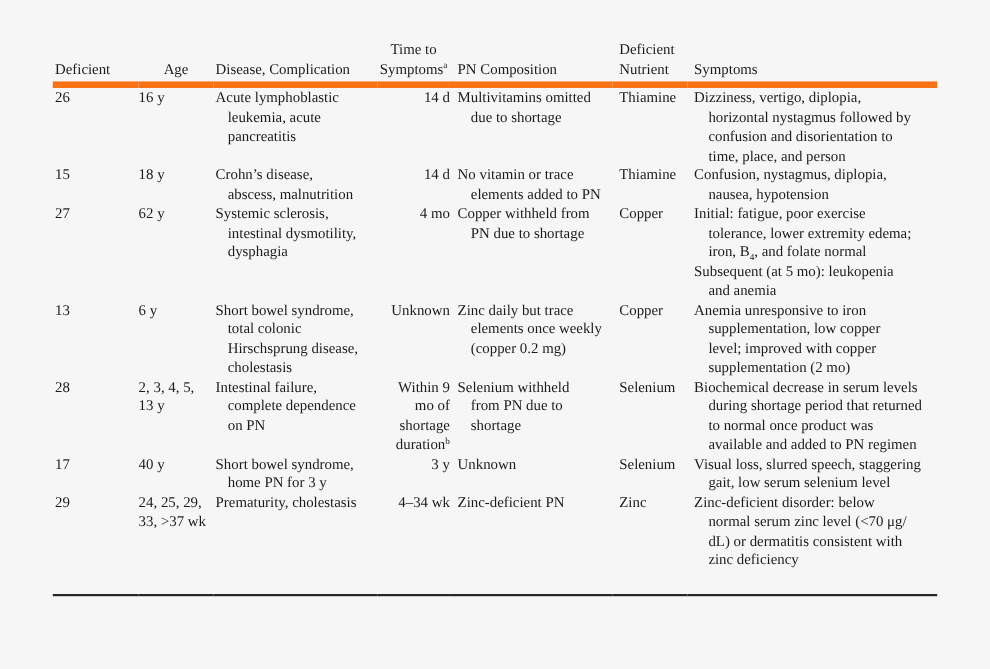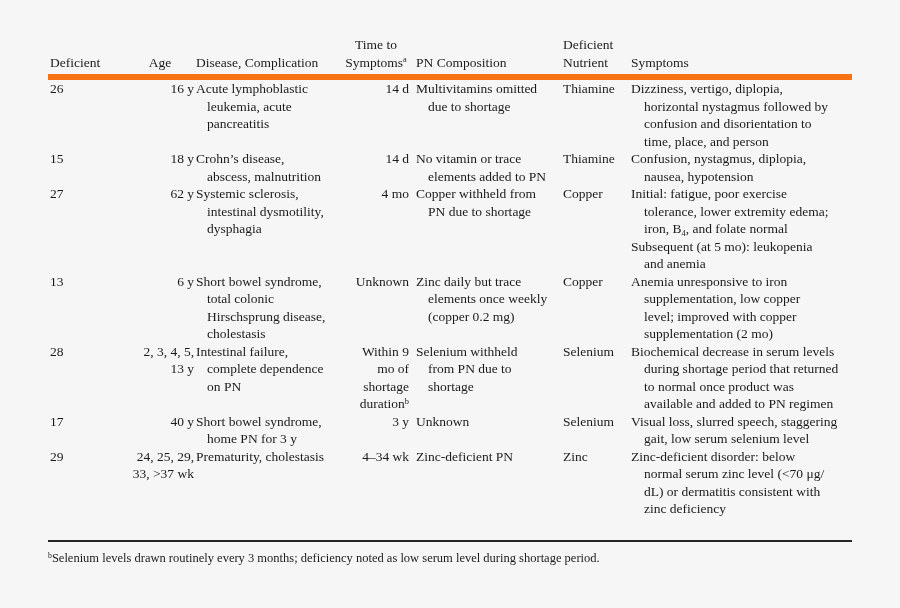--- a/index.html
+++ b/index.html
@@ -33,21 +33,21 @@
     border-bottom: 6px solid #f97316;
     padding-bottom: 3px;
   }
   tbody tr:last-child td { padding-bottom: 22px; }
 
   .para { white-space: pre; }
 
   
   .c-ref  { text-align: left; padding-left: 2px; }
   .c-age  { text-align: center; }
-  .c-age .para { text-align: right; }
+  .c-age .para { text-align: left; }
   .c-disease { text-align: left; padding-left: 2px; padding-right: 4px; }
   .c-disease .para { padding-left: 11px; text-indent: -11px; }
   .c-time { text-align: center; }
   .c-time .para { text-align: right; }
   .c-pn { text-align: left; padding-left: 7px; padding-right: 4px; }
   .c-pn .para { padding-left: 12px; text-indent: -12px; }
   .c-nutrient { text-align: left; padding-left: 6px; }
   .c-symptoms { text-align: left; padding-left: 6px; }
   .c-symptoms .para { padding-left: 13px; text-indent: -13px; }
 
@@ -302,15 +302,14 @@
           <td class="c-symptoms">
             <div class="para">Zinc-deficient disorder: below
 normal serum zinc level (&lt;70 μg/
 dL) or dermatitis consistent with
 zinc deficiency</div>
           </td>
         </tr>
       </tbody>
   </table>
   <div class="footnotes" id="footnotes">
-      <div class="footnote"><div class="para"><sup>b</sup>Selenium levels drawn routinely every 3 months; deficiency noted as low serum level during shortage period.</div></div>
     </div>
 </div>
 
 </body></html>

